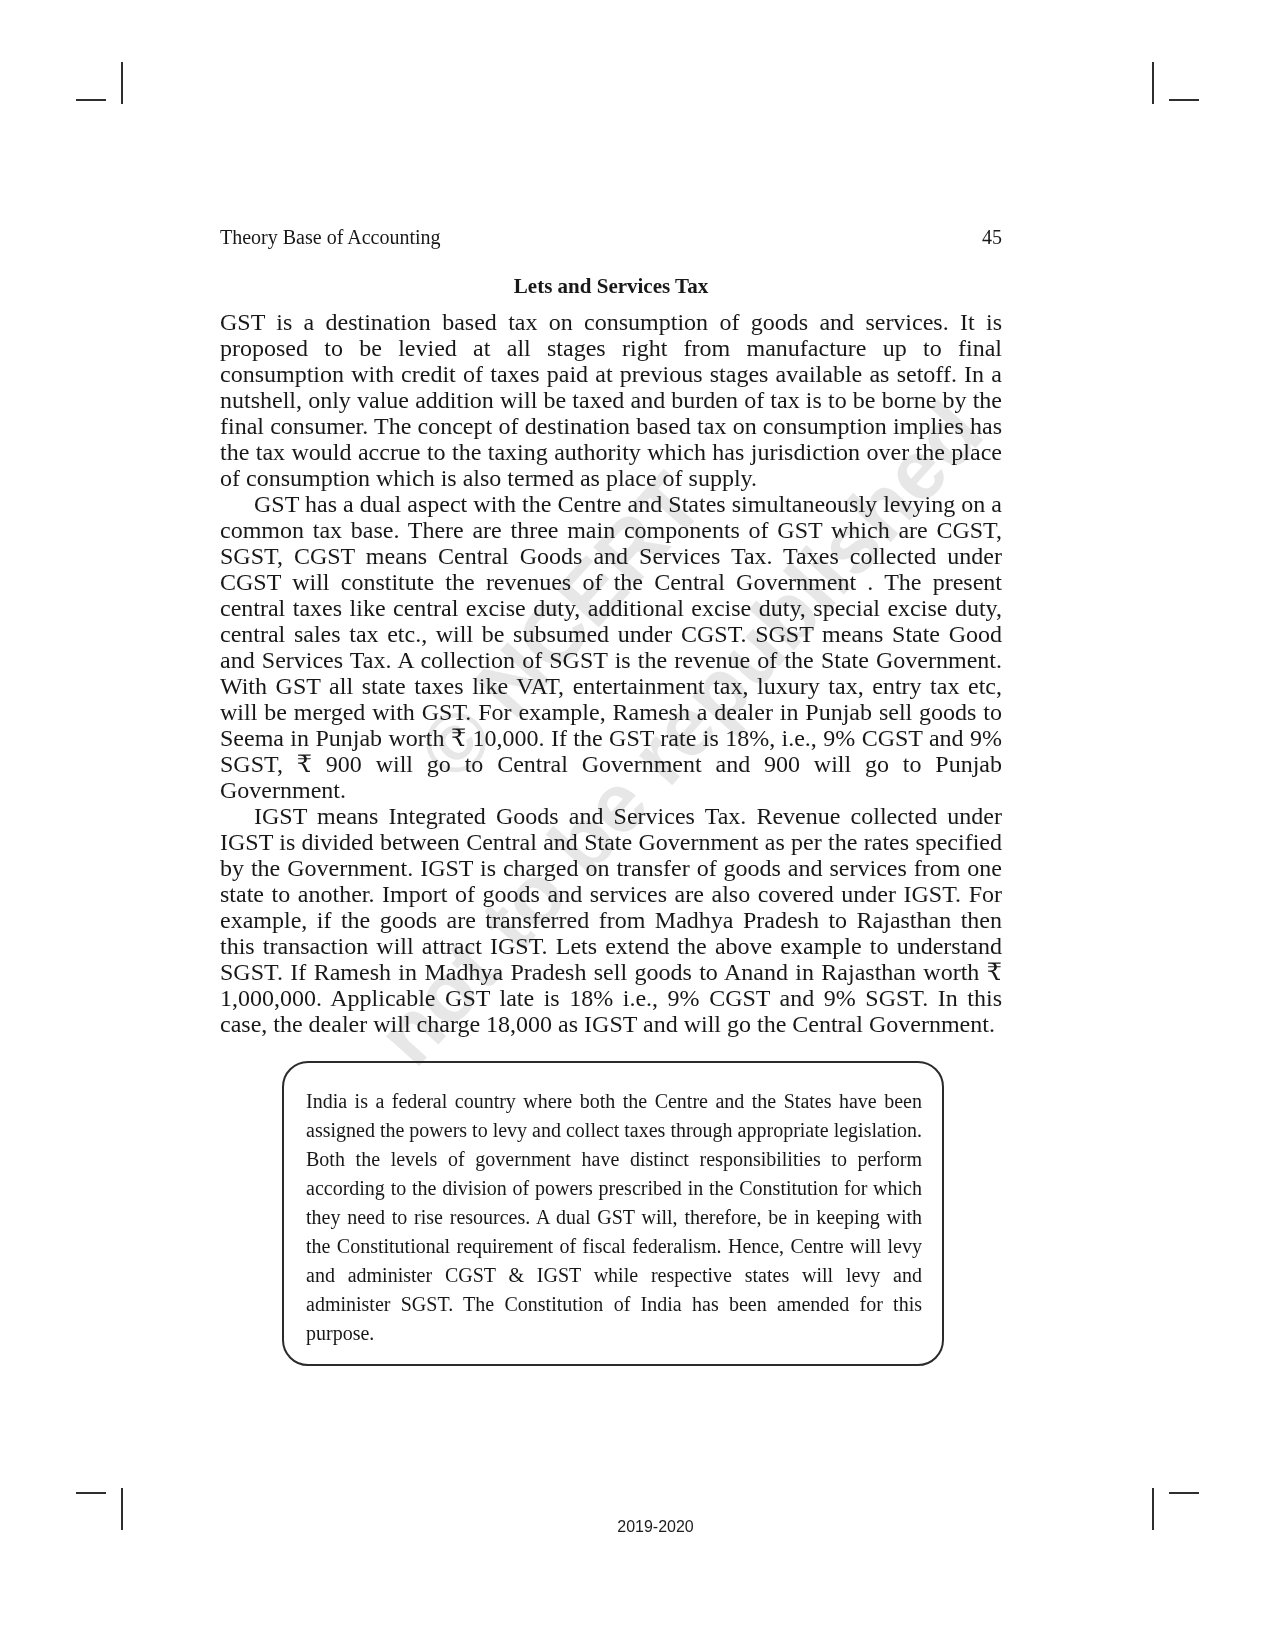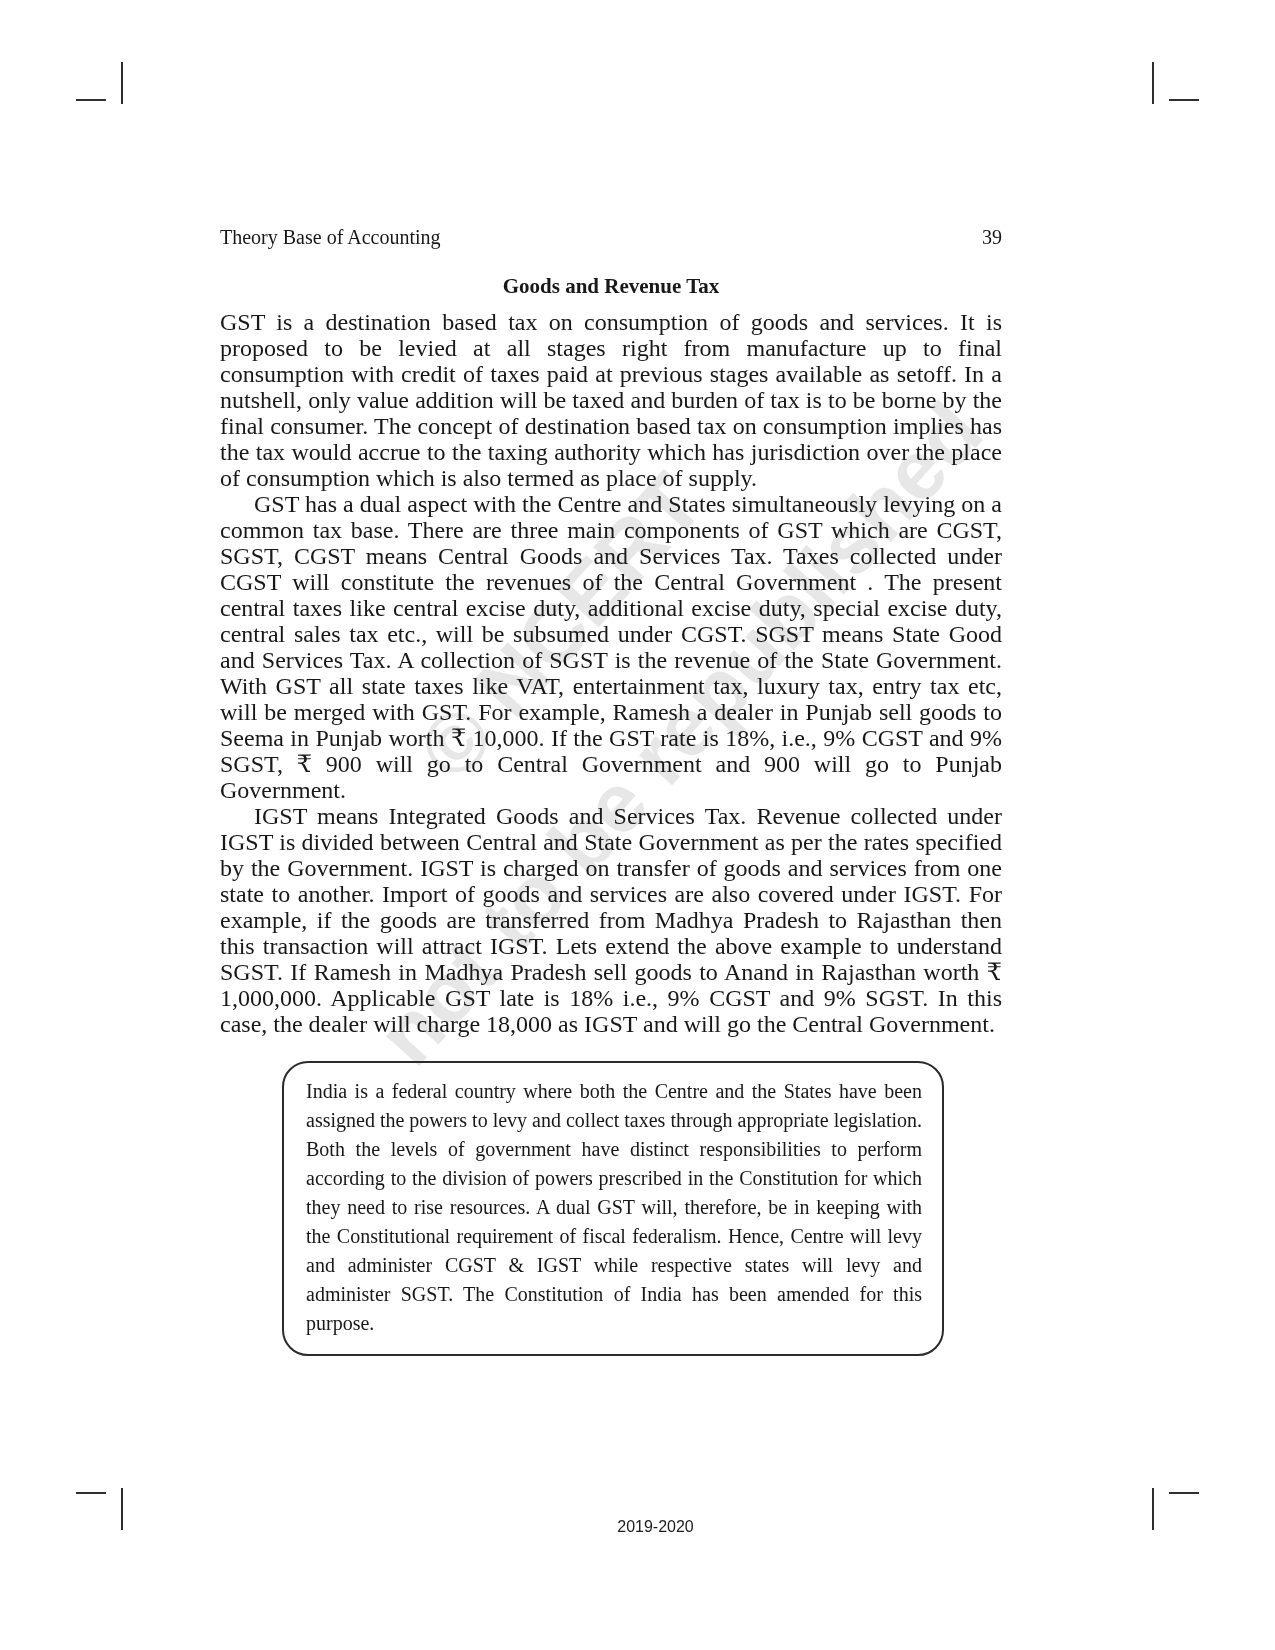--- a/index.html
+++ b/index.html
@@ -75,21 +75,21 @@
     text-align: justify;
   }
   p.indent { text-indent: 34px; }
 
   .callout-box {
     margin-top: 24px;
     margin-left: 62px;
     width: 662px;
     border: 2.5px solid #2b2b2b;
     border-radius: 26px;
-    padding: 14px 20px 16px 22px;
+    padding: 24px 20px 16px 22px;
     font-size: 20px;
     line-height: 29px;
     text-align: justify;
   }
 
   .footer {
     position: absolute;
     left: 0;
     top: 1518px;
     width: 1275px;
@@ -114,25 +114,25 @@
 
 <div class="watermark">
   <div>© NCERT</div>
   <div>not to be republished</div>
 </div>
 
 <div class="content">
 
   <div class="running-head">
     <span>Theory Base of Accounting</span>
-    <span>39</span>
+    <span>45</span>
   </div>
 
   <div class="title-block">
-    <div class="doc-title">Goods and Revenue Tax</div>
+    <div class="doc-title">Lets and Services Tax</div>
   </div>
 
   <p class="body-para">GST is a destination based tax on consumption of goods and services. It is proposed to be levied at all stages right from manufacture up to final consumption with credit of taxes paid at previous stages available as setoff.  In a nutshell, only value addition will be taxed and burden of tax is to be borne by the final consumer. The concept of destination based tax on consumption implies has the tax would accrue to the taxing authority which has jurisdiction over the place of consumption which is also termed as place of supply.</p>
   <p class="body-para indent">GST has a dual aspect with the Centre and States simultaneously levying on a common tax base. There are three main components of GST which are CGST, SGST, CGST means Central Goods and Services Tax. Taxes collected under CGST will constitute the revenues of the Central Government . The present central taxes like central excise duty, additional  excise duty, special excise duty, central sales tax etc., will be subsumed under CGST. SGST means State Good and Services Tax. A collection of SGST is the revenue of the State Government. With GST all state taxes like VAT, entertainment tax, luxury tax, entry tax etc, will be merged with GST. For example, Ramesh a dealer in Punjab sell goods to Seema in Punjab worth ₹ 10,000. If the GST rate is 18%, i.e., 9% CGST and 9% SGST, ₹ 900 will go to Central Government and 900 will go to Punjab Government.</p>
   <p class="body-para indent">IGST means Integrated Goods and Services Tax. Revenue collected under IGST is divided between Central and State Government as per the rates specified by the Government. IGST is charged on transfer of goods and services from one state to another. Import of goods and services are also covered under IGST. For example, if the goods are transferred from Madhya Pradesh to Rajasthan then this transaction will attract IGST. Lets extend the above example to understand SGST. If Ramesh in Madhya Pradesh sell goods to Anand in Rajasthan worth ₹ 1,000,000. Applicable GST late is 18% i.e., 9% CGST and 9% SGST. In this case, the dealer will charge 18,000 as IGST and will go the Central Government.</p>
 
   <div class="callout-box">
     <span>India is a federal country where both the Centre and the States have been assigned the powers to levy and collect taxes through appropriate legislation. Both the levels of government have distinct responsibilities to perform according to the division of powers prescribed in the Constitution for which they need to rise resources. A dual GST will, therefore, be in keeping with the Constitutional requirement of fiscal federalism. Hence, Centre will levy and administer CGST &amp; IGST while respective states will levy and administer SGST. The Constitution of India has been amended for this purpose.</span>
   </div>
 

